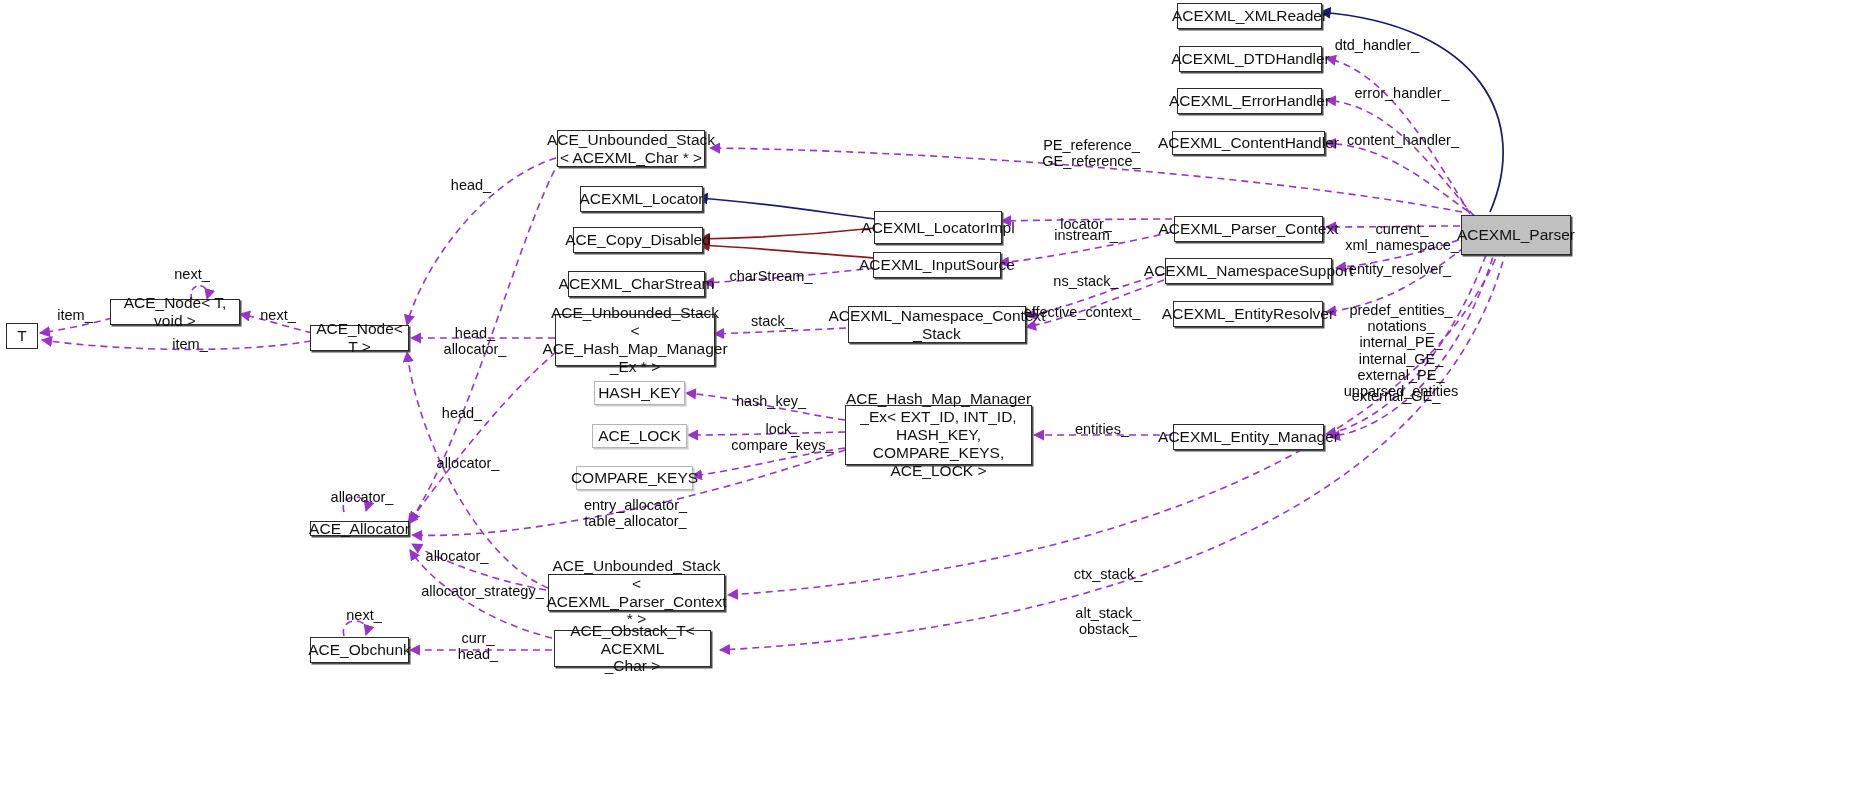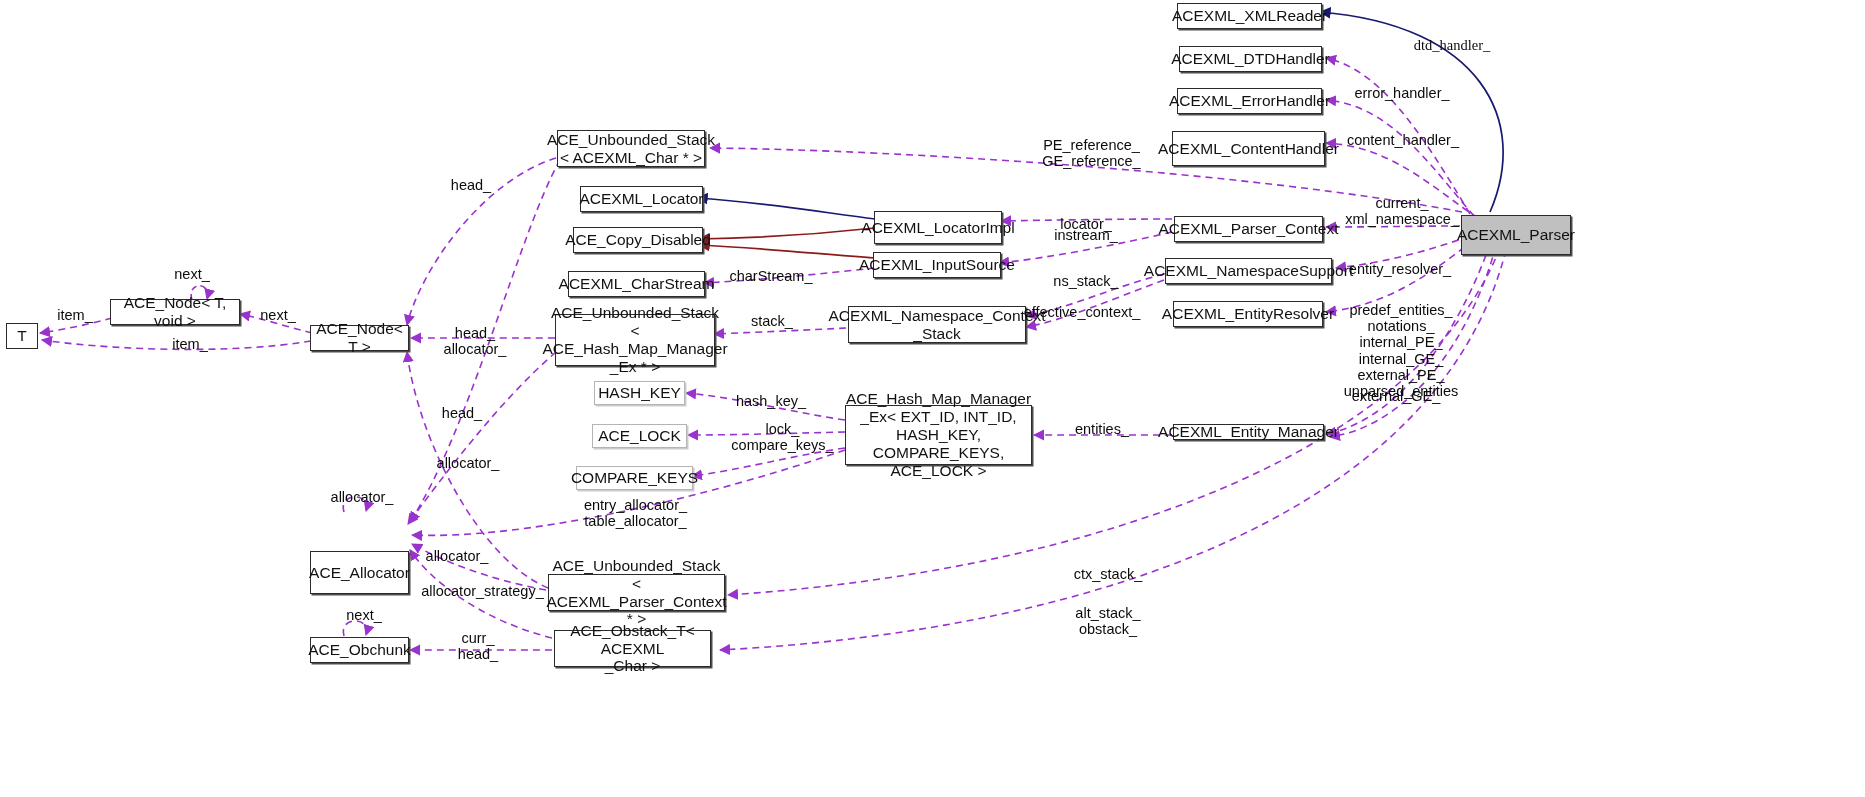--- a/index.html
+++ b/index.html
@@ -173,21 +173,21 @@
       <path d="M 875 258 C 820 254 760 248 699 245" marker-end="url(#ar-dark)"></path>
     </g>
   </svg>
 
   <div class="node plain" style="left:6px; top:323px; width:32px; height:26px;">T</div>
 
   <div class="node" style="left:110px; top:299px; width:130px; height:26px;">ACE_Node&lt; T, void &gt;</div>
 
   <div class="node" style="left:310px; top:325px; width:99px; height:26px;">ACE_Node&lt; T &gt;</div>
 
-  <div class="node" style="left:310px; top:551px; width:99px; height:43px;">ACE_Allocator</div>
+  <div class="node" style="left:310px; top:521px; width:99px; height:15px;">ACE_Allocator</div>
 
   <div class="node" style="left:310px; top:637px; width:99px; height:26px;">ACE_Obchunk</div>
 
   <div class="node" style="left:557px; top:130px; width:148px; height:37px;">ACE_Unbounded_Stack
 &lt; ACEXML_Char * &gt;</div>
 
   <div class="node" style="left:580px; top:186px; width:123px; height:26px;">ACEXML_Locator</div>
 
   <div class="node" style="left:573px; top:227px; width:130px; height:26px;">ACE_Copy_Disabled</div>
 
@@ -220,29 +220,29 @@
 _Ex&lt; EXT_ID, INT_ID,
 HASH_KEY, COMPARE_KEYS,
 ACE_LOCK &gt;</div>
 
   <div class="node" style="left:1177px; top:3px; width:145px; height:26px;">ACEXML_XMLReader</div>
 
   <div class="node" style="left:1179px; top:46px; width:143px; height:26px;">ACEXML_DTDHandler</div>
 
   <div class="node" style="left:1177px; top:88px; width:145px; height:26px;">ACEXML_ErrorHandler</div>
 
-  <div class="node" style="left:1172px; top:131px; width:153px; height:35px;">ACEXML_ContentHandler</div>
+  <div class="node" style="left:1172px; top:131px; width:153px; height:24px;">ACEXML_ContentHandler</div>
 
   <div class="node" style="left:1174px; top:216px; width:149px; height:26px;">ACEXML_Parser_Context</div>
 
   <div class="node" style="left:1165px; top:258px; width:167px; height:26px;">ACEXML_NamespaceSupport</div>
 
   <div class="node" style="left:1173px; top:301px; width:150px; height:26px;">ACEXML_EntityResolver</div>
 
-  <div class="node" style="left:1173px; top:424px; width:151px; height:16px;">ACEXML_Entity_Manager</div>
+  <div class="node" style="left:1173px; top:424px; width:151px; height:26px;">ACEXML_Entity_Manager</div>
 
   <div class="node highlight" style="left:1461px; top:215px; width:110px; height:40px;">ACEXML_Parser</div>
 
   <div class="edge-label" style="left:152px; top:266px; width:80px;">next_</div>
 
   <div class="edge-label" style="left:45px; top:307px; width:60px;">item_</div>
 
   <div class="edge-label" style="left:248px; top:307px; width:60px;">next_</div>
 
   <div class="edge-label" style="left:160px; top:336px; width:60px;">item_</div>
@@ -285,27 +285,27 @@
   <div class="edge-label" style="left:1048px; top:207px; width:76px;margin-top:9px;">locator_</div>
 
   <div class="edge-label" style="left:1046px; top:227px; width:80px;">instream_</div>
 
   <div class="edge-label" style="left:1046px; top:273px; width:80px;">ns_stack_</div>
 
   <div class="edge-label" style="left:1017px; top:304px; width:130px;">effective_context_</div>
 
   <div class="edge-label" style="left:1062px; top:421px; width:80px;">entities_</div>
 
-  <div class="edge-label" style="left:1402px; top:37px; width:100px;font-family:Liberation Serif, serif;">dtd_handler_</div>
+  <div class="edge-label" style="left:1327px; top:37px; width:100px;">dtd_handler_</div>
 
   <div class="edge-label" style="left:1349px; top:85px; width:106px;">error_handler_</div>
 
   <div class="edge-label" style="left:1344px; top:132px; width:118px;">content_handler_</div>
 
-  <div class="edge-label" style="left:1337px; top:195px; width:130px;text-align:center;">current_
+  <div class="edge-label" style="left:1337px; top:221px; width:130px;text-align:center;">current_
 xml_namespace_</div>
 
   <div class="edge-label" style="left:1344px; top:261px; width:112px;">entity_resolver_</div>
 
   <div class="edge-label" style="left:1336px; top:302px; width:130px;">predef_entities_
 notations_
 internal_PE_
 internal_GE_
 external_PE_
 unparsed_entities</div>

